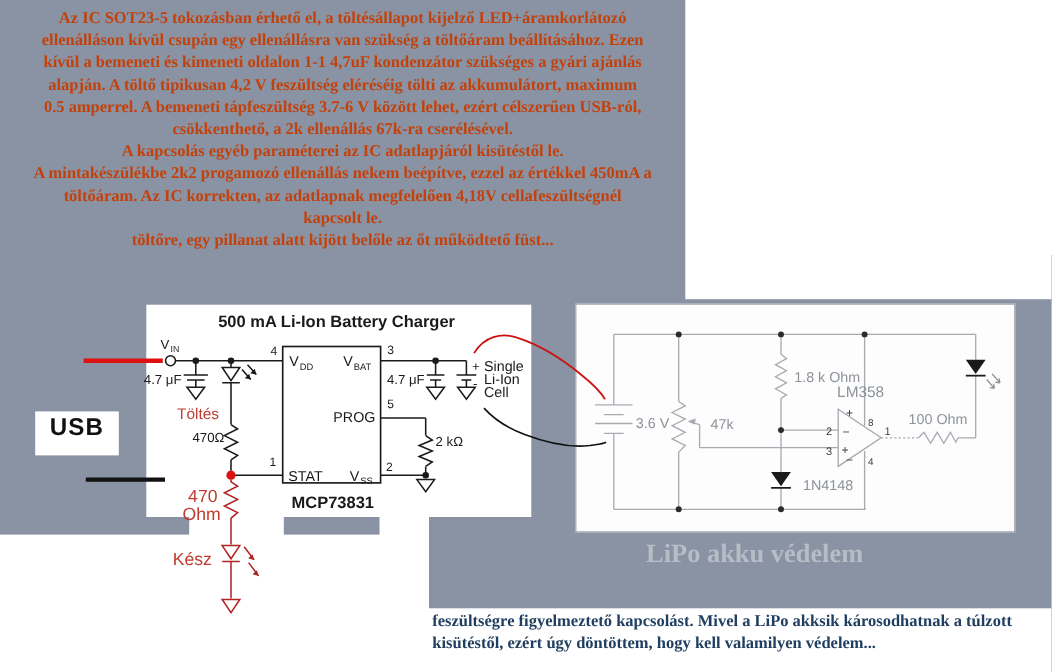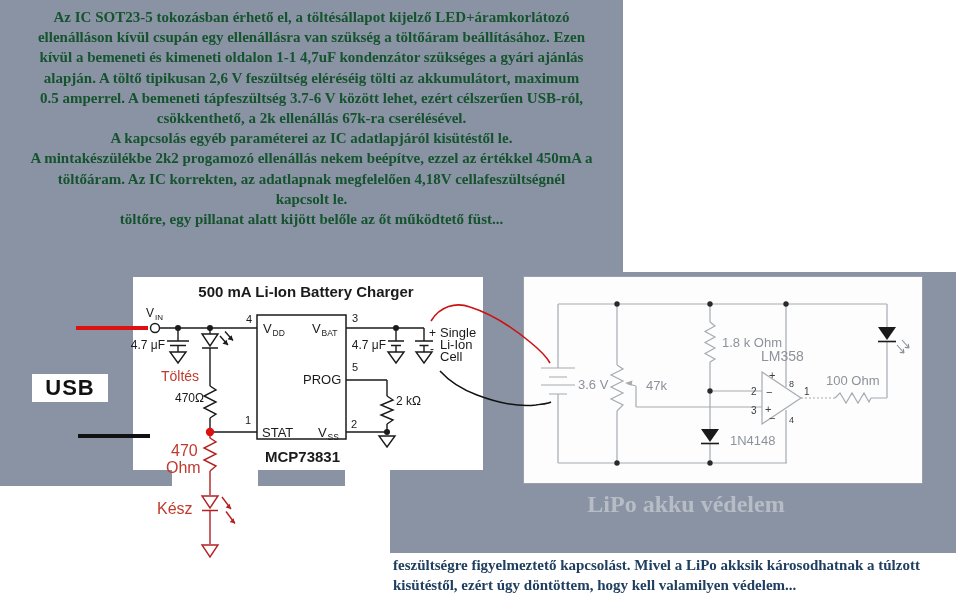--- a/index.html
+++ b/index.html
@@ -8,46 +8,46 @@
   .abs{position:absolute;}
   .gray{background:#8a93a3;}
   #gray-a1{left:0;top:0;width:623px;height:470px;z-index:1;}
   #gray-a2{left:0;top:470px;width:345px;height:16px;z-index:1;}
   #gray-c{left:390px;top:272px;width:566px;height:281px;z-index:1;}
   #white-notch{left:172px;top:470px;width:86px;height:141px;background:#ffffff;z-index:2;}
   #charger-box{left:133px;top:277px;width:350px;height:193px;background:#ffffff;z-index:2;}
   #protection-box{left:523px;top:276px;width:398px;height:206px;background:#fdfdfd;
                   border:1px solid #9aa0a8;z-index:2;}
   #intro{left:0;top:7px;width:623px;z-index:3;text-align:center;
-         font-weight:bold;font-size:15px;line-height:20.2px;color:#14532d;}
+         font-weight:bold;font-size:15px;line-height:20.2px;color:#c2410c;}
   #outro{left:393px;top:555px;width:560px;z-index:3;font-weight:bold;font-size:15px;
          line-height:20px;color:#203e60;}
   #lipo-heading{left:390px;top:491px;width:566px;padding-left:26px;box-sizing:border-box;
                 z-index:3;text-align:center;font-weight:bold;font-size:24px;color:#b7bdc7;}
-  #usb-label{left:32px;top:374px;width:76px;height:28px;background:#ffffff;z-index:3;
+  #usb-label{left:32px;top:374px;width:76px;height:40px;background:#ffffff;z-index:3;
              font-family:"Liberation Sans",sans-serif;font-weight:bold;font-size:22px;
              color:#111;text-align:center;line-height:27px;letter-spacing:1px;}
   #schematics{left:0;top:0;width:956px;height:611px;z-index:4;pointer-events:none;}
   svg text{font-family:"Liberation Sans",sans-serif;}
 </style>
 </head>
 <body>
 
 <div class="abs gray" id="gray-a1"></div>
 <div class="abs gray" id="gray-a2"></div>
 <div class="abs gray" id="gray-c"></div>
 <div class="abs" id="white-notch"></div>
 <div class="abs" id="charger-box"></div>
 <div class="abs" id="protection-box"></div>
 
 <div class="abs" id="intro">
   <div>Az IC SOT23-5 tokozásban érhető el, a töltésállapot kijelző LED+áramkorlátozó</div>
   <div>ellenálláson kívül csupán egy ellenállásra van szükség a töltőáram beállításához. Ezen</div>
   <div>kívül a bemeneti és kimeneti oldalon 1-1 4,7uF kondenzátor szükséges a gyári ajánlás</div>
-  <div>alapján. A töltő tipikusan 2,6 V feszültség eléréséig tölti az akkumulátort, maximum</div>
+  <div>alapján. A töltő tipikusan 4,2 V feszültség eléréséig tölti az akkumulátort, maximum</div>
   <div>0.5 amperrel. A bemeneti tápfeszültség 3.7-6 V között lehet, ezért célszerűen USB-ról,</div>
   <div>csökkenthető, a 2k ellenállás 67k-ra cserélésével.</div>
   <div>A kapcsolás egyéb paraméterei az IC adatlapjáról kisütéstől le.</div>
   <div>A mintakészülékbe 2k2 progamozó ellenállás nekem beépítve, ezzel az értékkel 450mA a</div>
   <div>töltőáram. Az IC korrekten, az adatlapnak megfelelően 4,18V cellafeszültségnél</div>
   <div>kapcsolt le.</div>
   <div>töltőre, egy pillanat alatt kijött belőle az őt működtető füst...</div>
 </div>
 
 <div class="abs" id="usb-label">USB</div>

